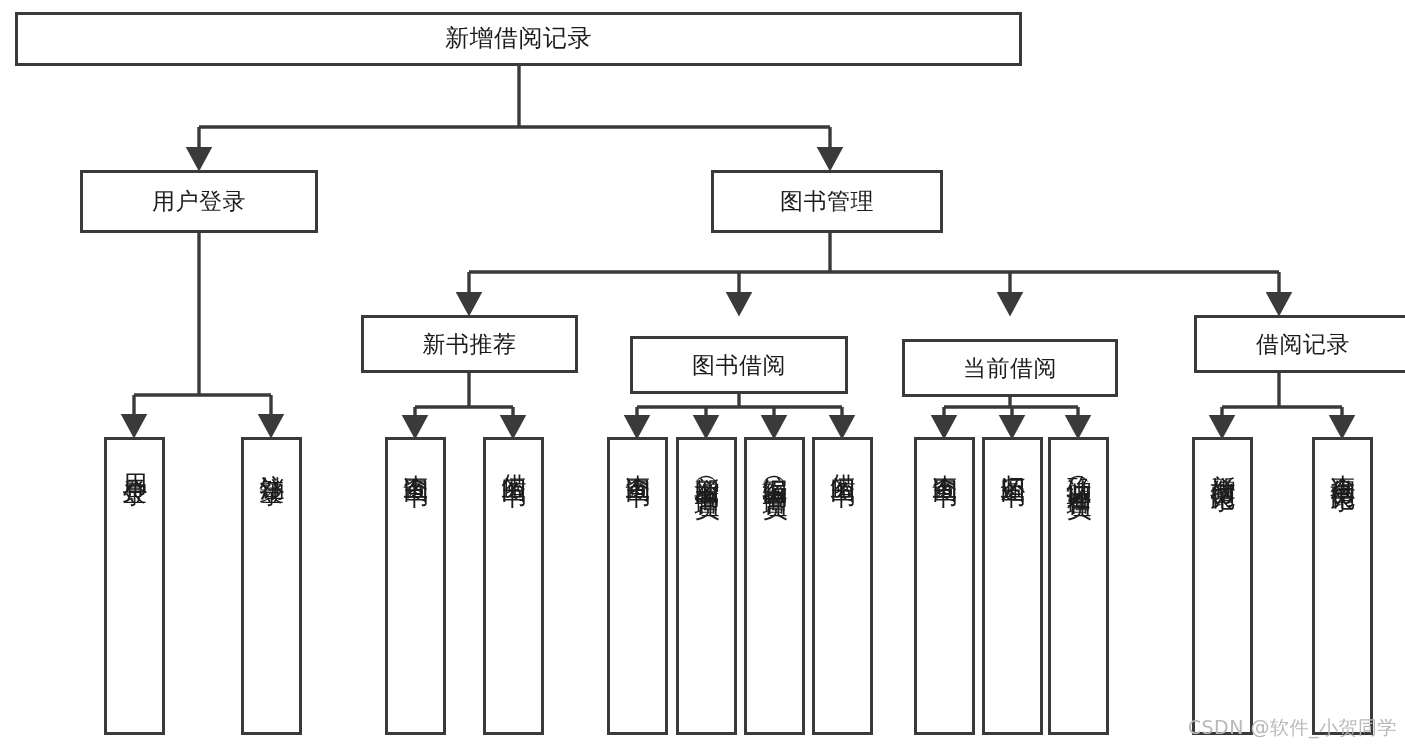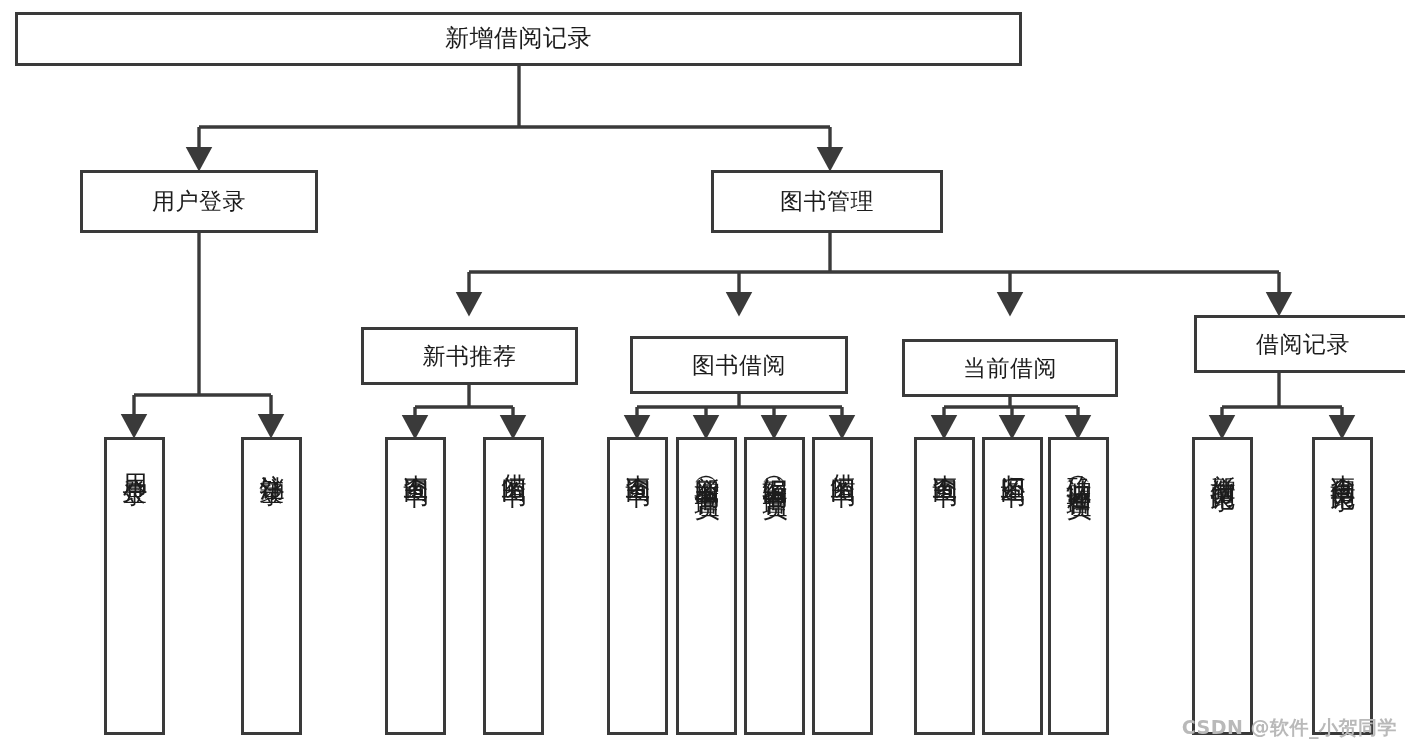--- a/index.html
+++ b/index.html
@@ -68,21 +68,20 @@
     padding-top: 2px;
   }
   .watermark {
     position: absolute;
     right: 8px;
     bottom: 6px;
     font-size: 19px;
     color: #b9b9b9;
     letter-spacing: 0.5px;
     white-space: nowrap;
-    font-weight: bold;
   }
 </style>
 </head>
 <body>
 
 <div id="canvas">
 
   <svg id="edges" viewBox="0 0 1405 747" width="1405" height="747" aria-hidden="true">
     <defs>
       <marker id="arrow" markerWidth="9" markerHeight="9" refX="3.2" refY="4.5" orient="auto" markerUnits="strokeWidth">
@@ -137,21 +136,21 @@
     <span class="label">新增借阅记录</span>
   </div>
 
   <div class="node horiz" style="left:80px; top:170px; width:238px; height:63px;">
     <span class="label">用户登录</span>
   </div>
   <div class="node horiz" style="left:711px; top:170px; width:232px; height:63px;">
     <span class="label">图书管理</span>
   </div>
 
-  <div class="node horiz" style="left:361px; top:327px; width:217px; height:58px;">
+  <div class="node horiz" style="left:361px; top:315px; width:217px; height:58px;">
     <span class="label">新书推荐</span>
   </div>
   <div class="node horiz" style="left:630px; top:315px; width:218px; height:58px;margin-top:21px;">
     <span class="label">图书借阅</span>
   </div>
   <div class="node horiz" style="left:902px; top:315px; width:216px; height:58px;margin-top:24px;">
     <span class="label">当前借阅</span>
   </div>
   <div class="node horiz" style="left:1170px; top:315px; width:218px; height:58px;margin-left:24px;">
     <span class="label">借阅记录</span>

